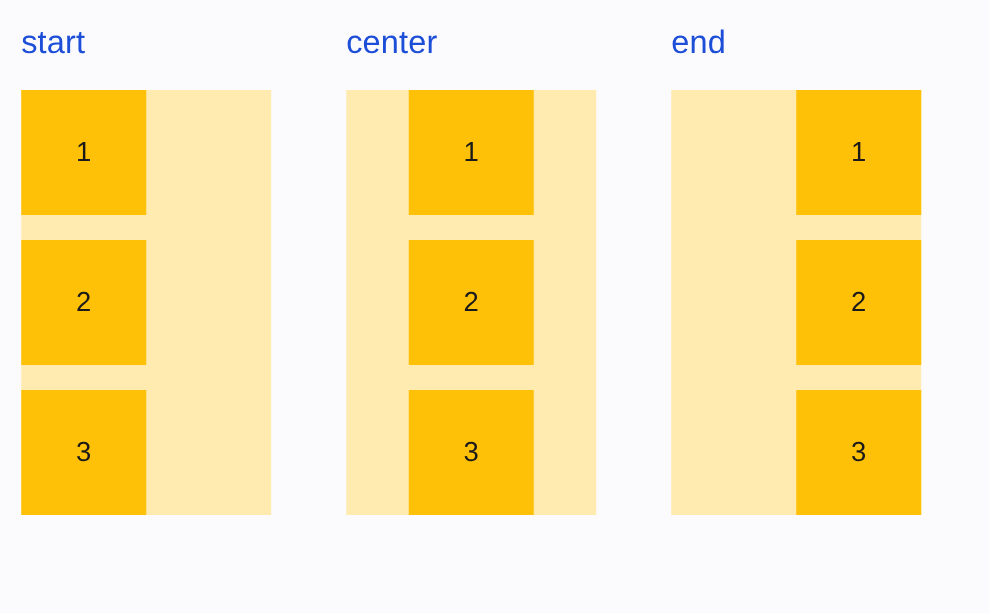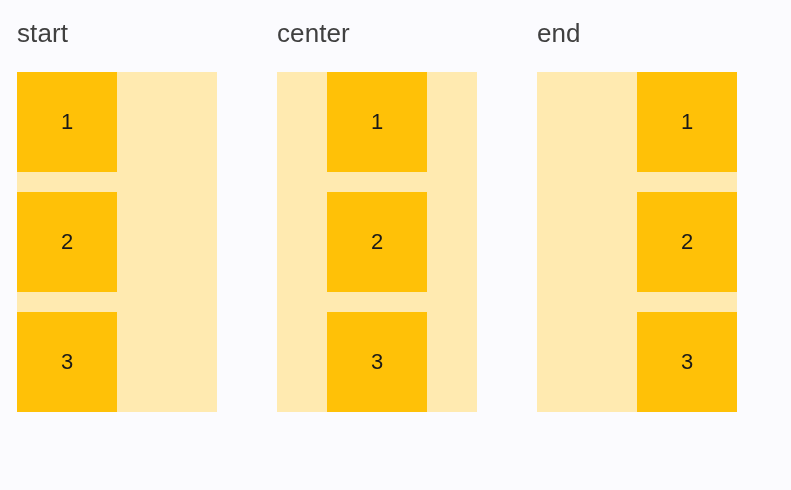--- a/index.html
+++ b/index.html
@@ -28,21 +28,21 @@
     top: 0;
     width: 200px;
   }
 
   .group-label {
     position: absolute;
     top: 16px;
     left: 0;
     font-size: 26px;
     line-height: 34px;
-    color: #404040;
+    color: #1d4ed8;
     font-weight: 400;
     letter-spacing: 0.1px;
     white-space: nowrap;
   }
 
   .flex-container {
     position: absolute;
     top: 72px;
     left: 0;
     width: 200px;

